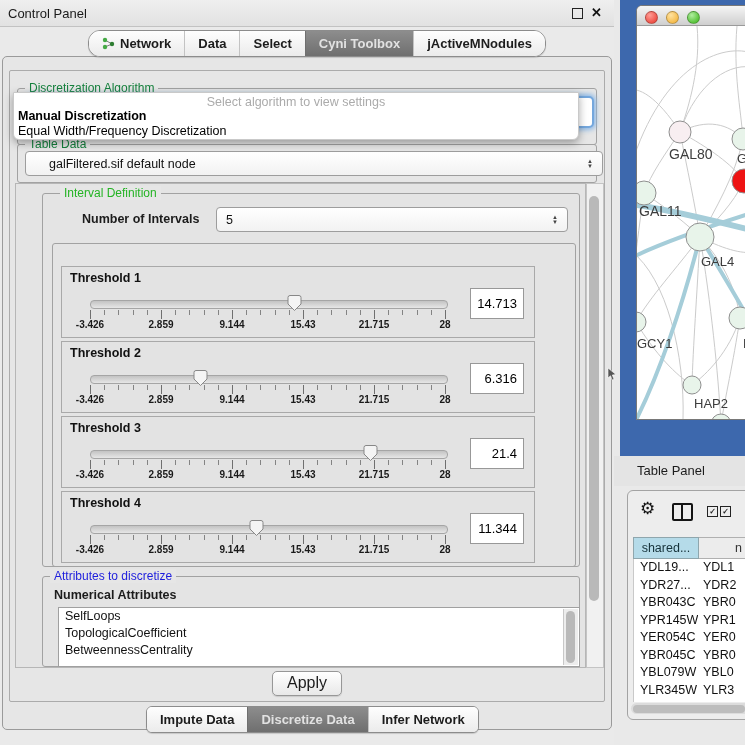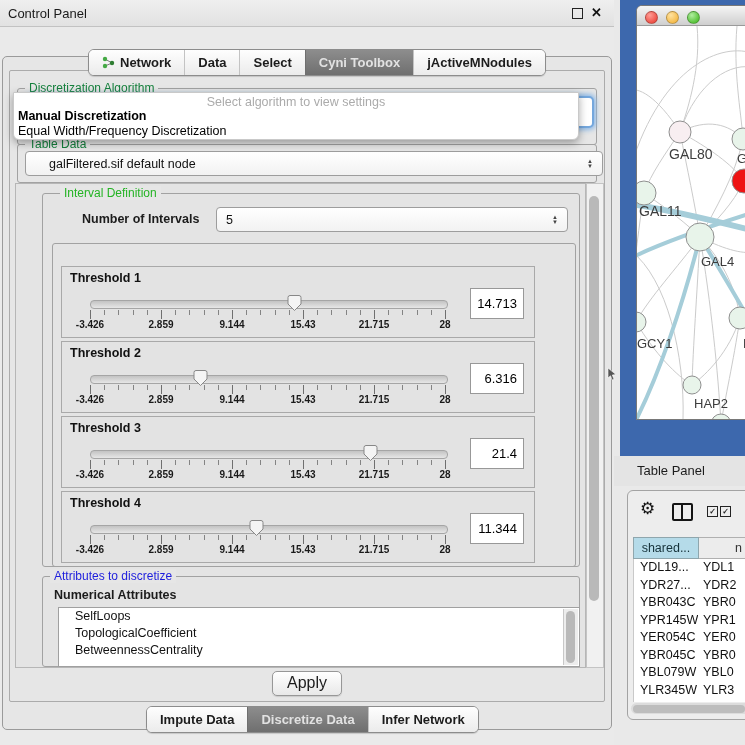--- a/index.html
+++ b/index.html
@@ -70,21 +70,21 @@
   .sl-ticks-major{position:absolute;left:28px;top:43px;width:357px;height:9px;
       background:repeating-linear-gradient(to right,#6f6f6f 0,#6f6f6f 1px,transparent 1px,transparent 71px);}
   .sl-ticklabels span{position:absolute;top:52px;transform:translateX(-50%);font-size:10px;
       font-weight:bold;color:#1a1a1a;white-space:nowrap;}
   .sl-value{position:absolute;left:408px;top:21px;width:54px;height:31px;box-sizing:border-box;
       border:1px solid #989898;background:#fff;font-family:"Liberation Sans",sans-serif;
       font-size:13px;text-align:right;padding-right:6px;color:#000;}
 
   
   .listbox{position:absolute;background:#fff;border:1px solid #a0a0a0;overflow:hidden;}
-  .listbox .li{height:17px;line-height:17px;padding-left:16px;font-size:12.5px;color:#111;white-space:nowrap;}
+  .listbox .li{height:17px;line-height:17px;padding-left:6px;font-size:12.5px;color:#111;white-space:nowrap;}
 
   .apply-btn{left:272px;top:671px;width:68px;height:23px;border:1px solid #979797;border-radius:5px;
       background:linear-gradient(#ffffff,#e8e8e8);font-size:16px;text-align:center;line-height:22px;
       box-shadow:0 1px 1px rgba(0,0,0,.12);}
 
   
   .right-col{left:614px;top:0;width:131px;height:745px;background:#e9e9e9;overflow:hidden;}
   .net-blue{position:absolute;left:6px;top:0;width:125px;height:456px;background:#3d68ad;overflow:hidden;}
   .mac-window{position:absolute;left:16px;top:5px;width:140px;height:413px;border:1px solid #787878;
       border-radius:6px 6px 0 0;background:#fff;overflow:hidden;}
@@ -124,21 +124,21 @@
 
   <div class="abs titlebar">
     <span class="ttl">Control Panel</span>
     <span class="float-icon"></span>
     <span class="close-icon">✕</span>
   </div>
 
   <div class="abs outer-panel"></div>
   <div class="abs inner-panel"></div>
 
-  <div class="abs seg" id="topTabs" style="left:88px;top:49px;">
+  <div class="abs seg" id="topTabs" style="left:88px;top:30px;border-radius:12px;">
       <div class="it">
         <svg width="13" height="13">
           <line x1="3" y1="3" x2="10" y2="7" stroke="#7a7a7a"></line>
           <line x1="3" y1="10" x2="10" y2="7" stroke="#7a7a7a"></line>
           <circle cx="3" cy="3" r="2.2" fill="#45a945"></circle>
           <circle cx="3" cy="10" r="2.2" fill="#45a945"></circle>
           <circle cx="10" cy="7" r="2.2" fill="#2e7d32"></circle>
         </svg>
         <span>Network</span>
       </div>

